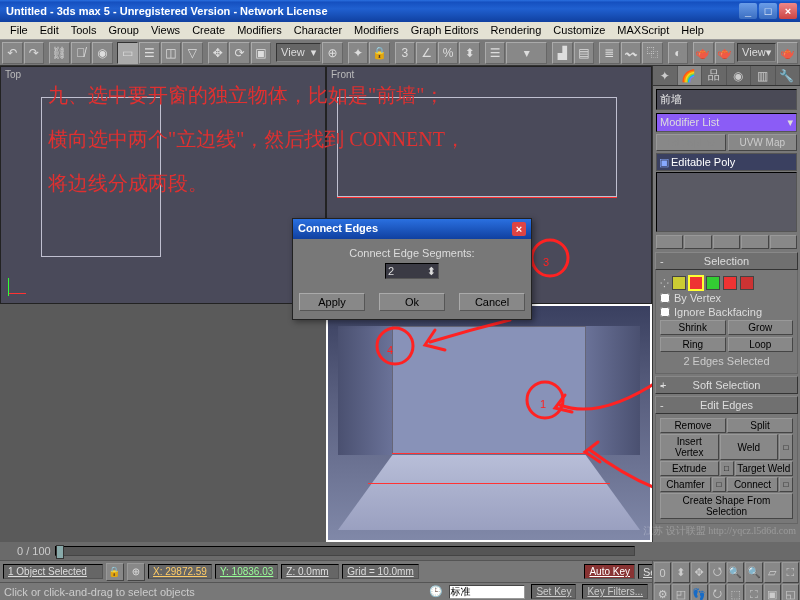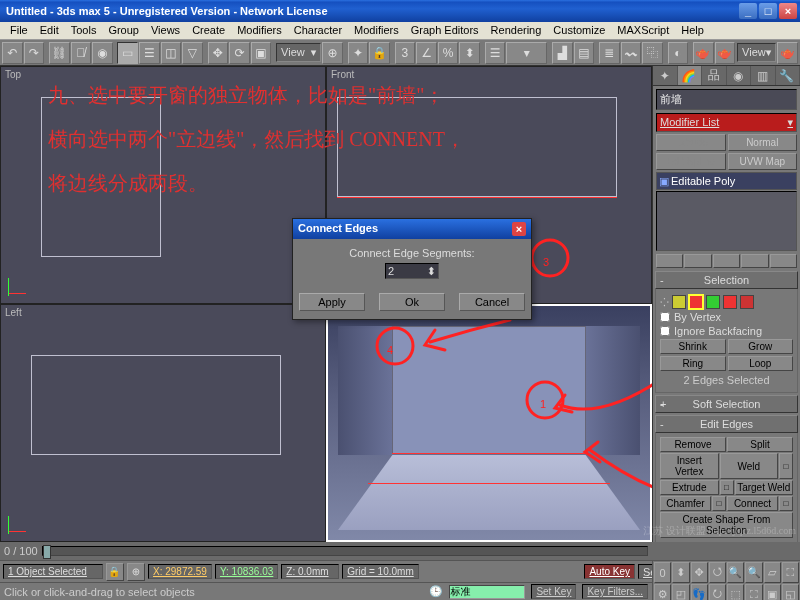--- a/index.html
+++ b/index.html
@@ -60,21 +60,21 @@
 .spinner { display: inline-flex; background: #3a3a44; border: 1px inset #555; width: 54px; height: 16px; color: #ddd; justify-content: space-between; align-items: center; padding: 0 2px; }
 .dlg-btns { display: flex; justify-content: space-between; padding: 6px 6px 8px; gap: 14px; align-items: center; }
 .dlg-btns button { flex: 1; background: #888; border: 1px outset #aaa; padding: 2px 0; color: #000; cursor: pointer; }
 
 
 .cmdpanel { position: absolute; top: 66px; right: 0; width: 148px; bottom: 58px; background: #787878; border-left: 1px solid #333; color: #ddd; font-size: 10px; overflow: hidden; }
 .cp-tabs { display: flex; height: 20px; background: #686868; border-bottom: 1px solid #333; }
 .cp-tab { flex: 1; display: flex; align-items: center; justify-content: center; border-right: 1px solid #555; cursor: pointer; color: #ccc; font-size: 12px; }
 .cp-tab.active { background: #8a8a8a; }
 .cp-name { background: #4a4a56; margin: 3px; padding: 2px 3px; border: 1px inset #555; color: #eee; }
-.cp-drop { background: #b91c1c; margin: 2px 3px; padding: 2px 3px; border: 1px inset #555; display: flex; justify-content: space-between; cursor: pointer; text-decoration: underline; }
+.cp-drop { background: #8b5cf6; margin: 2px 3px; padding: 2px 3px; border: 1px inset #555; display: flex; justify-content: space-between; cursor: pointer; }
 .cp-row { display: flex; gap: 2px; margin: 2px 3px; }
 .cp-row button { flex: 1; background: #888; border: 1px outset #999; padding: 2px 0; color: #ccc; cursor: pointer; font-size: 10px; }
 .cp-row button.disabled { color: #888; }
 .cp-stackitem { background: #3a4060; color: #fff; margin: 1px 3px; padding: 2px 14px; border: 1px solid #555; cursor: pointer; position: relative; }
 .cp-stackitem::before { content: "▣"; position: absolute; left: 2px; color: #8af; }
 .cp-stacklist { height: 60px; background: #5a5a64; margin: 0 3px 3px; border: 1px inset #555; }
 .cp-stackbtns { display: flex; gap: 1px; margin: 0 3px 3px; }
 .cp-stackbtns span { flex: 1; height: 14px; background: #888; border: 1px outset #999; cursor: pointer; }
 
 .cp-rollhead { background: #707070; margin: 2px 2px 0; padding: 2px 4px; border: 1px outset #888; text-align: center; cursor: pointer; position: relative; }
@@ -94,33 +94,33 @@
 .cp-check input { width: 10px; height: 10px; }
 .cp-btn2 { display: flex; gap: 2px; margin: 2px 0; }
 .cp-btn2 button { flex: 1; background: #888; border: 1px outset #999; padding: 1px 0; cursor: pointer; font-size: 10px; }
 .cp-info { text-align: center; margin: 3px 0; color: #ccc; }
 
 .edit-row { display: flex; gap: 1px; margin: 1px 0; align-items: stretch; border-radius: 6px; }
 .edit-row button { flex: 1; background: #888; border: 1px outset #999; padding: 1px; cursor: pointer; font-size: 10px; }
 .edit-row .sq { flex: 0 0 14px; display: flex; align-items: center; justify-content: center; font-size: 8px; }
 
 
-.timeline { position: absolute; left: 0; right: 148px; bottom: 40px; height: 18px; background: #6a6a6a; display: flex; align-items: center; padding: 0 4px; gap: 4px; color: #ccc; }
+.timeline { position: absolute; left: 0; right: 148px; bottom: 40px; height: 18px; background: #6a6a6a; display: flex; align-items: center; padding: 0 17px; gap: 4px; color: #ccc; }
 .time-track { flex: 1; height: 10px; background: #555; border: 1px inset #444; position: relative; }
 .time-track .marker { position: absolute; left: 0; top: -2px; width: 8px; height: 14px; background: #8aa; border: 1px solid #333; }
 
 .statusbar { position: absolute; left: 0; right: 0; bottom: 18px; height: 22px; background: #787878; display: flex; align-items: center; padding: 0 3px; gap: 3px; color: #ddd; border-top: 1px solid #555; }
 .stat-field { background: #666; border: 1px inset #555; padding: 1px 4px; min-width: 44px; height: 15px; font-size: 10px; display: flex; align-items: center; text-decoration: underline; }
 .stat-field.xyz { min-width: 58px; }
 .stat-field.x { color: #ffcc66; }
 .stat-field.y { color: #99ff99; }
 .stat-btn { width: 18px; height: 18px; background: #888; border: 1px outset #999; cursor: pointer; display: flex; align-items: center; justify-content: center; font-size: 10px; }
 
 .promptbar { position: absolute; left: 0; right: 148px; bottom: 0; height: 18px; background: #787878; display: flex; align-items: center; padding: 0 4px; gap: 6px; color: #ccc; font-size: 10px; border-top: 1px solid #555; }
-.promptbar input { background: #86efac; border: 1px inset #999; width: 76px; height: 14px; font-size: 10px; }
+.promptbar input { background: #ffffff; border: 1px inset #999; width: 76px; height: 14px; font-size: 10px; }
 
 .navctrls { position: absolute; right: 0; bottom: 0; width: 148px; height: 40px; background: #787878; border-top: 1px solid #555; border-left: 1px solid #555; display: grid; grid-template-columns: repeat(8, 1fr); grid-template-rows: 1fr 1fr; gap: 1px; padding: 1px; }
 .navctrls .nb { background: #888; border: 1px outset #999; cursor: pointer; display: flex; align-items: center; justify-content: center; font-size: 11px; color: #ccc; }
 
 
 .anno-svg { position: absolute; inset: 0; width: 100%; height: 100%; pointer-events: none; }
 
 
 .watermark { position: absolute; right: 4px; bottom: 62px; color: rgba(255,255,255,.25); font-size: 10px; font-family: SimSun; pointer-events: none; }
 
@@ -218,28 +218,20 @@
   </div>
   <div class="vport vp-front">
     <span class="vport-label">Front</span>
     <div class="wire-rect" style="top:30px;left:10px;width:280px;height:100px"></div>
     <div style="position:absolute;top:130px;left:10px;width:280px;height:1px;background:#f33"></div>
     <div class="axis-gizmo" style="bottom:4px;left:4px">
         <div class="x"></div>
         <div class="y"></div>
       </div>
   </div>
-  <div class="vport vp-left">
-    <span class="vport-label">Left</span>
-    <div class="wire-rect" style="top:50px;left:30px;width:250px;height:100px"></div>
-    <div class="axis-gizmo" style="bottom:4px;left:4px">
-        <div class="x"></div>
-        <div class="y"></div>
-      </div>
-  </div>
   <div class="vport vp-persp active">
     <div class="room">
       <div class="room-left"></div>
       <div class="room-right"></div>
       <div class="room-back"></div>
       <div class="room-floor"></div>
       <div class="redline" style="top:64%;left:18%;right:18%"></div>
       <div class="redline" style="top:78%;left:10%;right:10%"></div>
     </div>
   </div>
@@ -300,24 +292,20 @@
     <div class="cp-tab">品</div>
     <div class="cp-tab">◉</div>
     <div class="cp-tab">▥</div>
     <div class="cp-tab">🔧</div>
   </div>
   <div class="cp-name">前墙</div>
   <div class="cp-drop">
       <span>Modifier List</span>
       <span>▾</span>
     </div>
-  <div class="cp-row">
-    <button class="disabled">Extrude</button>
-    <button>Normal</button>
-  </div>
   <div class="cp-row">
     <button class="disabled">Edit Spline</button>
     <button>UVW Map</button>
   </div>
   <div class="cp-stackitem">Editable Poly</div>
   <div class="cp-stacklist"></div>
   <div class="cp-stackbtns">
     <span></span>
     <span></span>
     <span></span>

